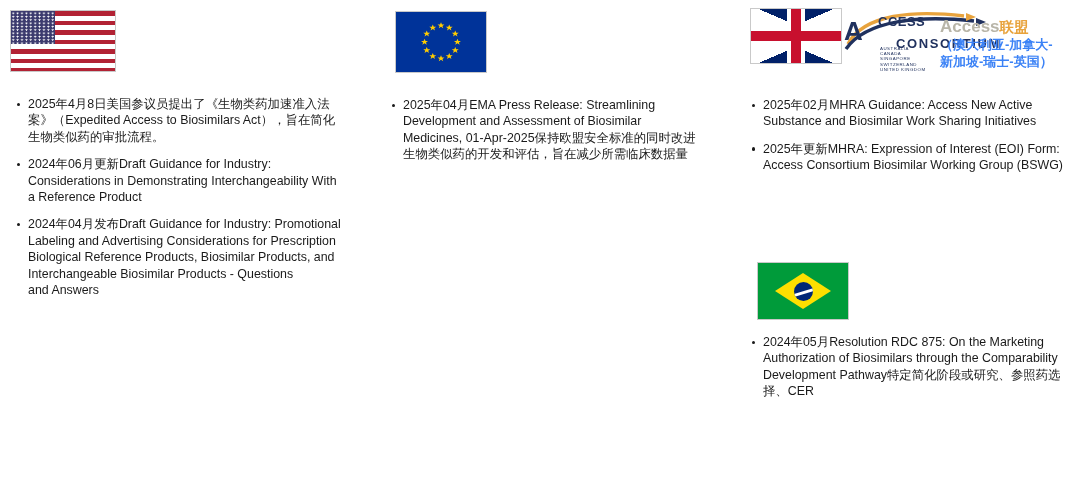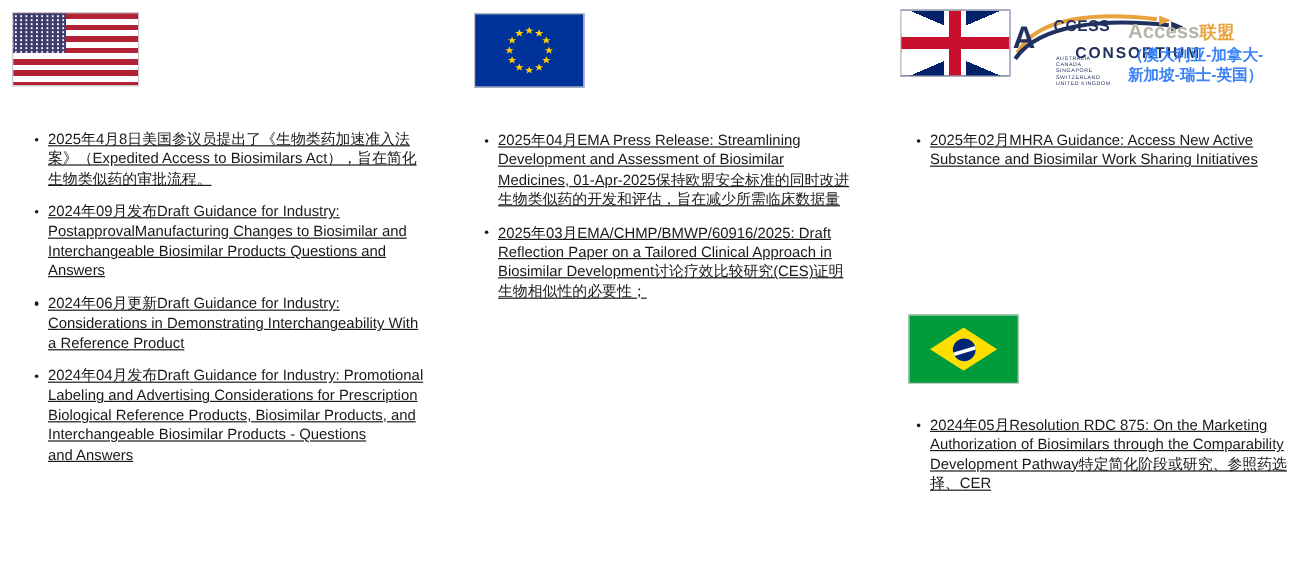--- a/index.html
+++ b/index.html
@@ -195,23 +195,22 @@
   .ac-cn-sub {
     display: block;
     font-size: 13px;
     color: #3b82f6;
     font-weight: bold;
   }
 
   
   ul.bullets {
     list-style: none;
-    margin: 16px;
+    margin: 4px;
     padding: 0;
-    text-decoration: underline;
   }
   ul.bullets li {
     position: relative;
     padding-left: 14px;
     margin-bottom: 11px;
     font-size: 12.4px;
     line-height: 16.4px;
     color: #1a1a1a;
   }
   ul.bullets li::before {
@@ -241,21 +240,20 @@
 
   <div class="flag-wrap-us">
     <div class="flag flag-us">
       <div class="canton"></div>
       <div class="stars"></div>
     </div>
   </div>
 
   <ul class="bullets list-us">
     <li>2025年4月8日美国参议员提出了《生物类药加速准入法案》（Expedited Access to Biosimilars Act），旨在简化生物类似药的审批流程。</li>
-    <li>2024年09月发布Draft Guidance for Industry: PostapprovalManufacturing Changes to Biosimilar and Interchangeable Biosimilar Products Questions and Answers</li>
     <li>2024年06月更新Draft Guidance for Industry: Considerations in Demonstrating Interchangeability With a Reference Product</li>
     <li style="white-space: pre-line;">2024年04月发布Draft Guidance for Industry: Promotional Labeling and Advertising Considerations for Prescription Biological Reference Products, Biosimilar Products, and Interchangeable Biosimilar Products - Questions
 and Answers</li>
   </ul>
 
   <div class="flag-wrap-eu">
     <div class="flag flag-eu">
       <svg class="eu-stars" viewBox="0 0 92 62">
         <g fill="#FFCC00">
           <g transform="translate(46,31)">
@@ -296,21 +294,20 @@
                 <polygon points="0,-4 1.18,-1.24 4.2,-1.24 1.76,0.58 2.7,3.3 0,1.6 -2.7,3.3 -1.76,0.58 -4.2,-1.24 -1.18,-1.24"></polygon>
               </g>
           </g>
         </g>
       </svg>
     </div>
   </div>
 
   <ul class="bullets list-eu">
     <li>2025年04月EMA Press Release: Streamlining Development and Assessment of Biosimilar Medicines, 01-Apr-2025保持欧盟安全标准的同时改进生物类似药的开发和评估，旨在减少所需临床数据量</li>
-    <li>2025年03月EMA/CHMP/BMWP/60916/2025: Draft Reflection Paper on a Tailored Clinical Approach in Biosimilar Development讨论疗效比较研究(CES)证明生物相似性的必要性；</li>
   </ul>
 
   <div class="flag-wrap-uk">
     <div class="flag flag-uk">
       <div class="cross-red"></div>
     </div>
   </div>
 
   <div class="ac-logo-row" style="left:838px; top:8px;">
     <div class="ac-mark">
@@ -332,20 +329,21 @@
   </div>
 
   <div class="ac-cn-title">
     <span class="big">Access</span><span>联盟</span>
     <span class="ac-cn-sub">（澳大利亚-加拿大-</span>
     <span class="ac-cn-sub">新加坡-瑞士-英国）</span>
   </div>
 
   <ul class="bullets list-ac">
     <li>2025年02月MHRA Guidance: Access New Active Substance and Biosimilar Work Sharing Initiatives</li>
+    <li>2025年更新MHRA: Expression of Interest (EOI) Form: Access Consortium Biosimilar Working Group (BSWG)</li>
   </ul>
 
   <div class="flag-wrap-br">
     <div class="flag flag-br">
       <div class="diamond"></div>
       <div class="globe"></div>
       <div class="band">
           <i></i>
         </div>
     </div>

